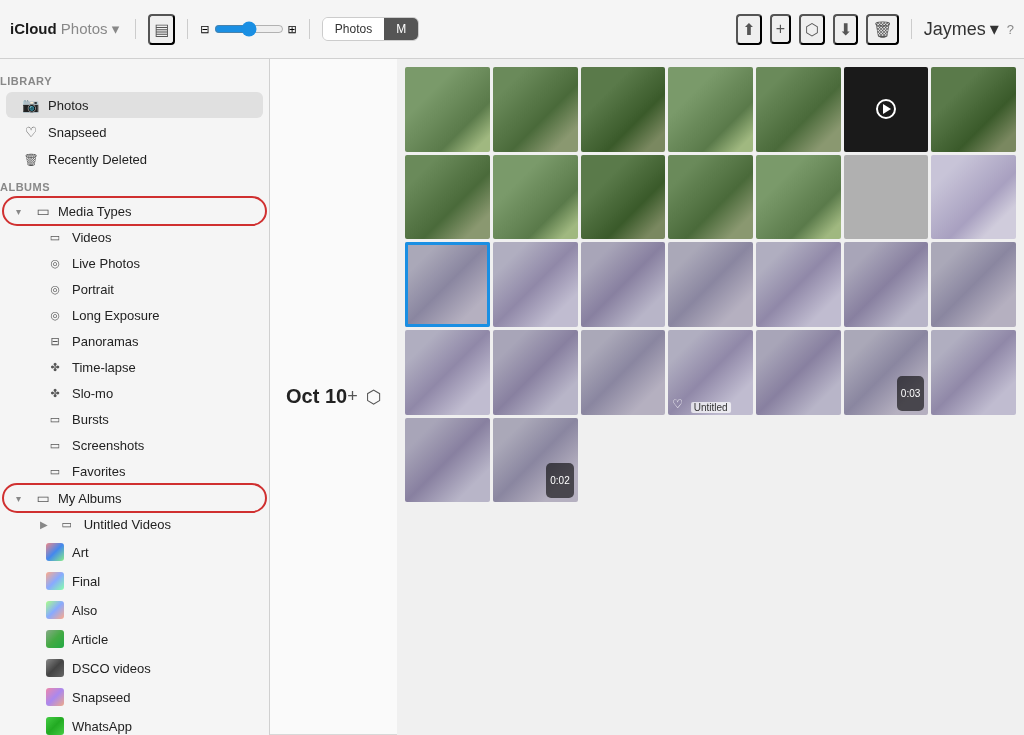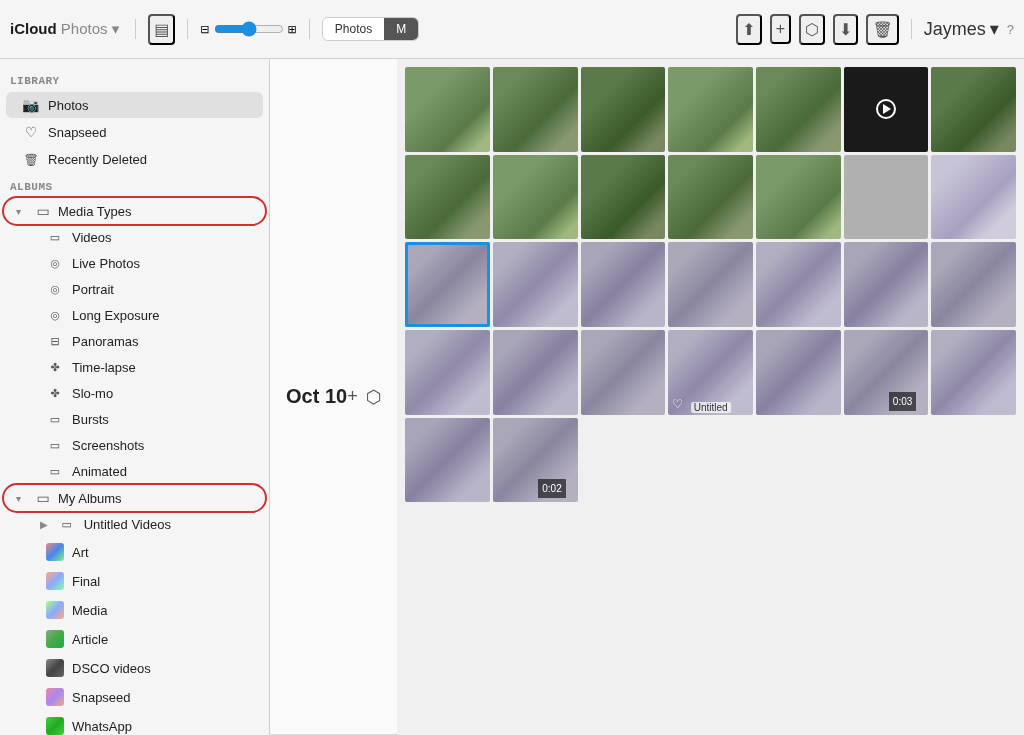--- a/index.html
+++ b/index.html
@@ -25,21 +25,21 @@
     
     .main { display: flex; flex: 1; overflow: hidden; }
 
     
     .sidebar {
       width: 270px; flex-shrink: 0; background: #f5f5f5; border-right: 1px solid #d0d0d0;
       overflow-y: auto; padding: 8px 0;
     }
     .sidebar-section-header {
       font-size: 11px; font-weight: 600; color: #888; text-transform: uppercase;
-      padding: 8px 10px 4px; letter-spacing: 0.5px; font-family: Liberation Mono, monospace;
+      padding: 8px 0 4px; letter-spacing: 0.5px;
     }
     .sidebar-item {
       display: flex; align-items: center; gap: 8px; padding: 5px 16px;
       cursor: pointer; border-radius: 6px; margin: 1px 6px; color: #222;
     }
     .sidebar-item.active { background: #e0e0e0; }
     .sidebar-item .item-icon { font-size: 14px; color: #555; width: 18px; text-align: center; flex-shrink: 0; }
     .sidebar-item .item-label { font-size: 13px; }
     .sidebar-group-header {
       display: flex; align-items: center; gap: 6px; padding: 5px 8px 5px 10px;
@@ -67,22 +67,22 @@
       flex: 1; overflow-y: auto; padding: 8px;
       display: grid; grid-template-columns: repeat(7, 1fr); gap: 3px;
       align-content: start;
     }
     .photo-thumb {
       aspect-ratio: 1; background: #c8c8c8; border-radius: 2px; overflow: hidden;
       position: relative; cursor: pointer;
     }
     .photo-thumb.selected { outline: 3px solid #1a8fe3; outline-offset: -3px; }
     .photo-thumb .duration-badge {
-      position: absolute; bottom: 4px; right: 12px; background: rgba(0,0,0,0.6);
-      color: #fff; font-size: 10px; padding: 4px 4px; border-radius: 0;
+      position: absolute; bottom: 4px; right: 4px; background: rgba(0,0,0,0.6);
+      color: #fff; font-size: 10px; padding: 12px 4px; border-radius: 5px;
     }
     .photo-thumb .label-badge {
       position: absolute; bottom: 2px; left: 50%; transform: translateX(-50%);
       color: #333; font-size: 10px; white-space: nowrap; background: rgba(255,255,255,0.7);
       padding: 0 3px; border-radius: 2px;
     }
     .photo-thumb .heart-overlay {
       position: absolute; bottom: 4px; left: 4px; color: #fff; font-size: 12px;
     }
 
@@ -201,21 +201,21 @@
       <div class="sidebar-item">
         <span class="item-icon" style="font-size:11px;">▭</span>
         <span class="item-label">Bursts</span>
       </div>
       <div class="sidebar-item">
         <span class="item-icon" style="font-size:11px;">▭</span>
         <span class="item-label">Screenshots</span>
       </div>
       <div class="sidebar-item">
         <span class="item-icon" style="font-size:11px;">▭</span>
-        <span class="item-label">Animated</span>
+        <span class="item-label">Favorites</span>
       </div>
     </div>
 
     <div style="position: relative;">
       <div class="sidebar-group-header">
         <span class="chevron">▾</span>
         <span class="item-icon">▭</span>
         <span class="item-label">My Albums</span>
       </div>
       <div style="position:absolute; top:-2px; left:2px; right:2px; bottom:-2px; border: 2.5px solid #d03030; border-radius: 22px; pointer-events:none;"></div>
@@ -230,21 +230,21 @@
       <div class="sidebar-item">
         <span class="album-icon ai-art"></span>
         <span class="item-label">Art</span>
       </div>
       <div class="sidebar-item">
         <span class="album-icon ai-final"></span>
         <span class="item-label">Final</span>
       </div>
       <div class="sidebar-item">
         <span class="album-icon ai-also"></span>
-        <span class="item-label">Media</span>
+        <span class="item-label">Also</span>
       </div>
       <div class="sidebar-item">
         <span class="album-icon ai-article"></span>
         <span class="item-label">Article</span>
       </div>
       <div class="sidebar-item">
         <span class="album-icon ai-dsco"></span>
         <span class="item-label">DSCO videos</span>
       </div>
       <div class="sidebar-item">

